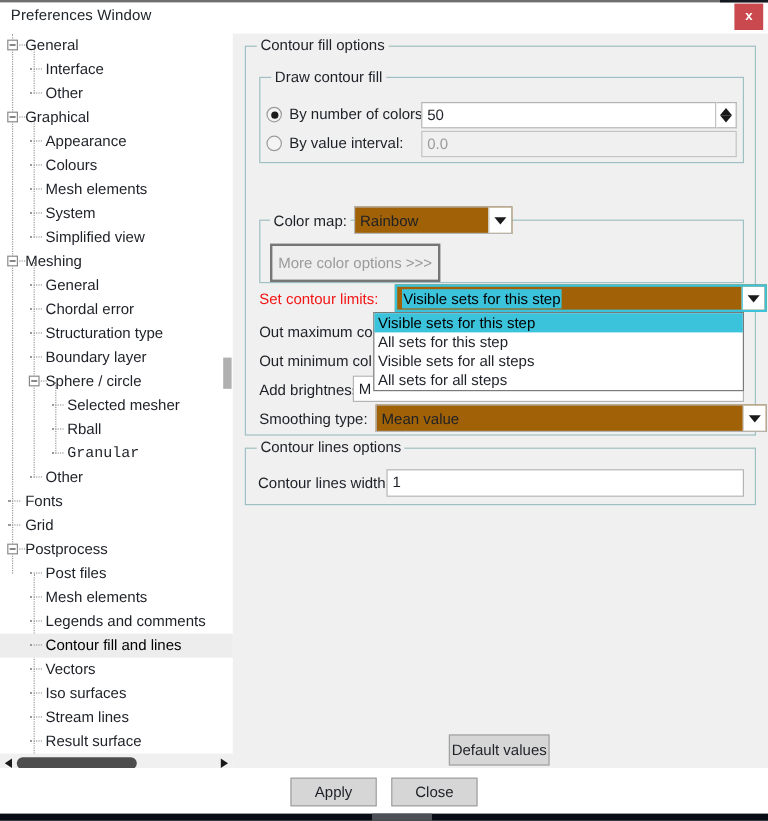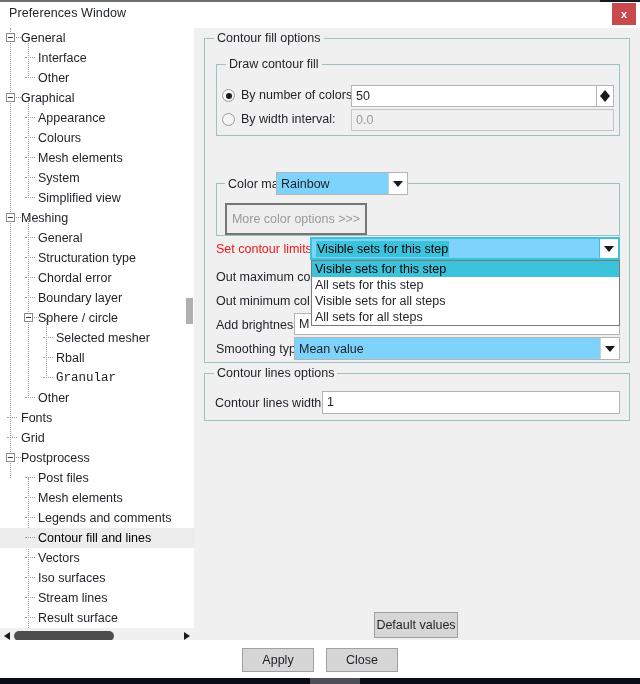--- a/index.html
+++ b/index.html
@@ -261,25 +261,26 @@
     border-right: 5px solid transparent;
     cursor: pointer;
   }
   .spin .up { top: 4px;  border-bottom: 6px solid #1a1a1a; }
   .spin .dn { bottom: 4px; border-top: 6px solid #1a1a1a; }
 
   
   .combo {
     position: absolute;
     border: 1px solid #b4b4b4;
-    background: #7dd3fc;
+    background: #a16207;
     box-sizing: border-box;
     display: flex;
     align-items: center;
     cursor: pointer;
+    margin-left: 19px;
   }
   .combo .ctext {
     position: absolute;
     left: 4px;
     font-size: 12.5px;
     color: #1d2026;
     white-space: nowrap;
   }
   .combo .carrow {
     position: absolute;
@@ -437,25 +438,25 @@
           <div class="expander" style="left: 6px;"></div>
           <div class="stub" style="left: 16px; width: 5px;"></div>
           <span class="lbl" style="left: 21px;">Meshing</span>
         </div>
         <div class="tree-row">
           <div class="stub" style="left: 25px; width: 10px;"></div>
           <span class="lbl" style="left: 38px;">General</span>
         </div>
         <div class="tree-row">
           <div class="stub" style="left: 25px; width: 10px;"></div>
+          <span class="lbl" style="left: 38px;">Chordal error</span>
+        </div>
+        <div class="tree-row">
+          <div class="stub" style="left: 25px; width: 10px;"></div>
           <span class="lbl" style="left: 38px;">Structuration type</span>
-        </div>
-        <div class="tree-row">
-          <div class="stub" style="left: 25px; width: 10px;"></div>
-          <span class="lbl" style="left: 38px;">Chordal error</span>
         </div>
         <div class="tree-row">
           <div class="stub" style="left: 25px; width: 10px;"></div>
           <span class="lbl" style="left: 38px;">Boundary layer</span>
         </div>
         <div class="tree-row">
           <div class="expander" style="left: 24px;"></div>
           <div class="stub" style="left: 34px; width: 5px;"></div>
           <span class="lbl" style="left: 38px;">Sphere / circle</span>
         </div>
@@ -545,21 +546,21 @@
 
     <div class="radio on" style="left:28px; top:61px;"></div>
     <div class="lbl-static" style="left:47px; top:59px;">By number of colors:</div>
     <div class="tinput" style="left:157px; top:57px; width:246px; height:22px;">50</div>
     <div class="spin" style="left:403px; top:57px; height:22px;">
       <div class="up"></div>
       <div class="dn"></div>
     </div>
 
     <div class="radio" style="left:28px; top:85px;"></div>
-    <div class="lbl-static" style="left:47px; top:83px;">By width interval:</div>
+    <div class="lbl-static" style="left:47px; top:83px;">By value interval:</div>
     <div class="tinput disabled" style="left:157px; top:81px; width:263px; height:22px;">0.0</div>
 
     <div class="group" style="left:22px; top:155px; width:404px; height:53px;"></div>
     <div class="lbl-static" style="left:31px; top:148px; background:#f0f0f0; padding:0 3px;">Color map:</div>
     <div class="combo" style="left:82px; top:144px; width:132px; height:23px; z-index:5;">
       <div class="ctext">Rainbow</div>
       <div class="carrow"></div>
     </div>
 
     <div class="pbtn ghost" style="left:31px; top:175px; width:142px; height:32px;">More color options &gt;&gt;&gt;</div>

